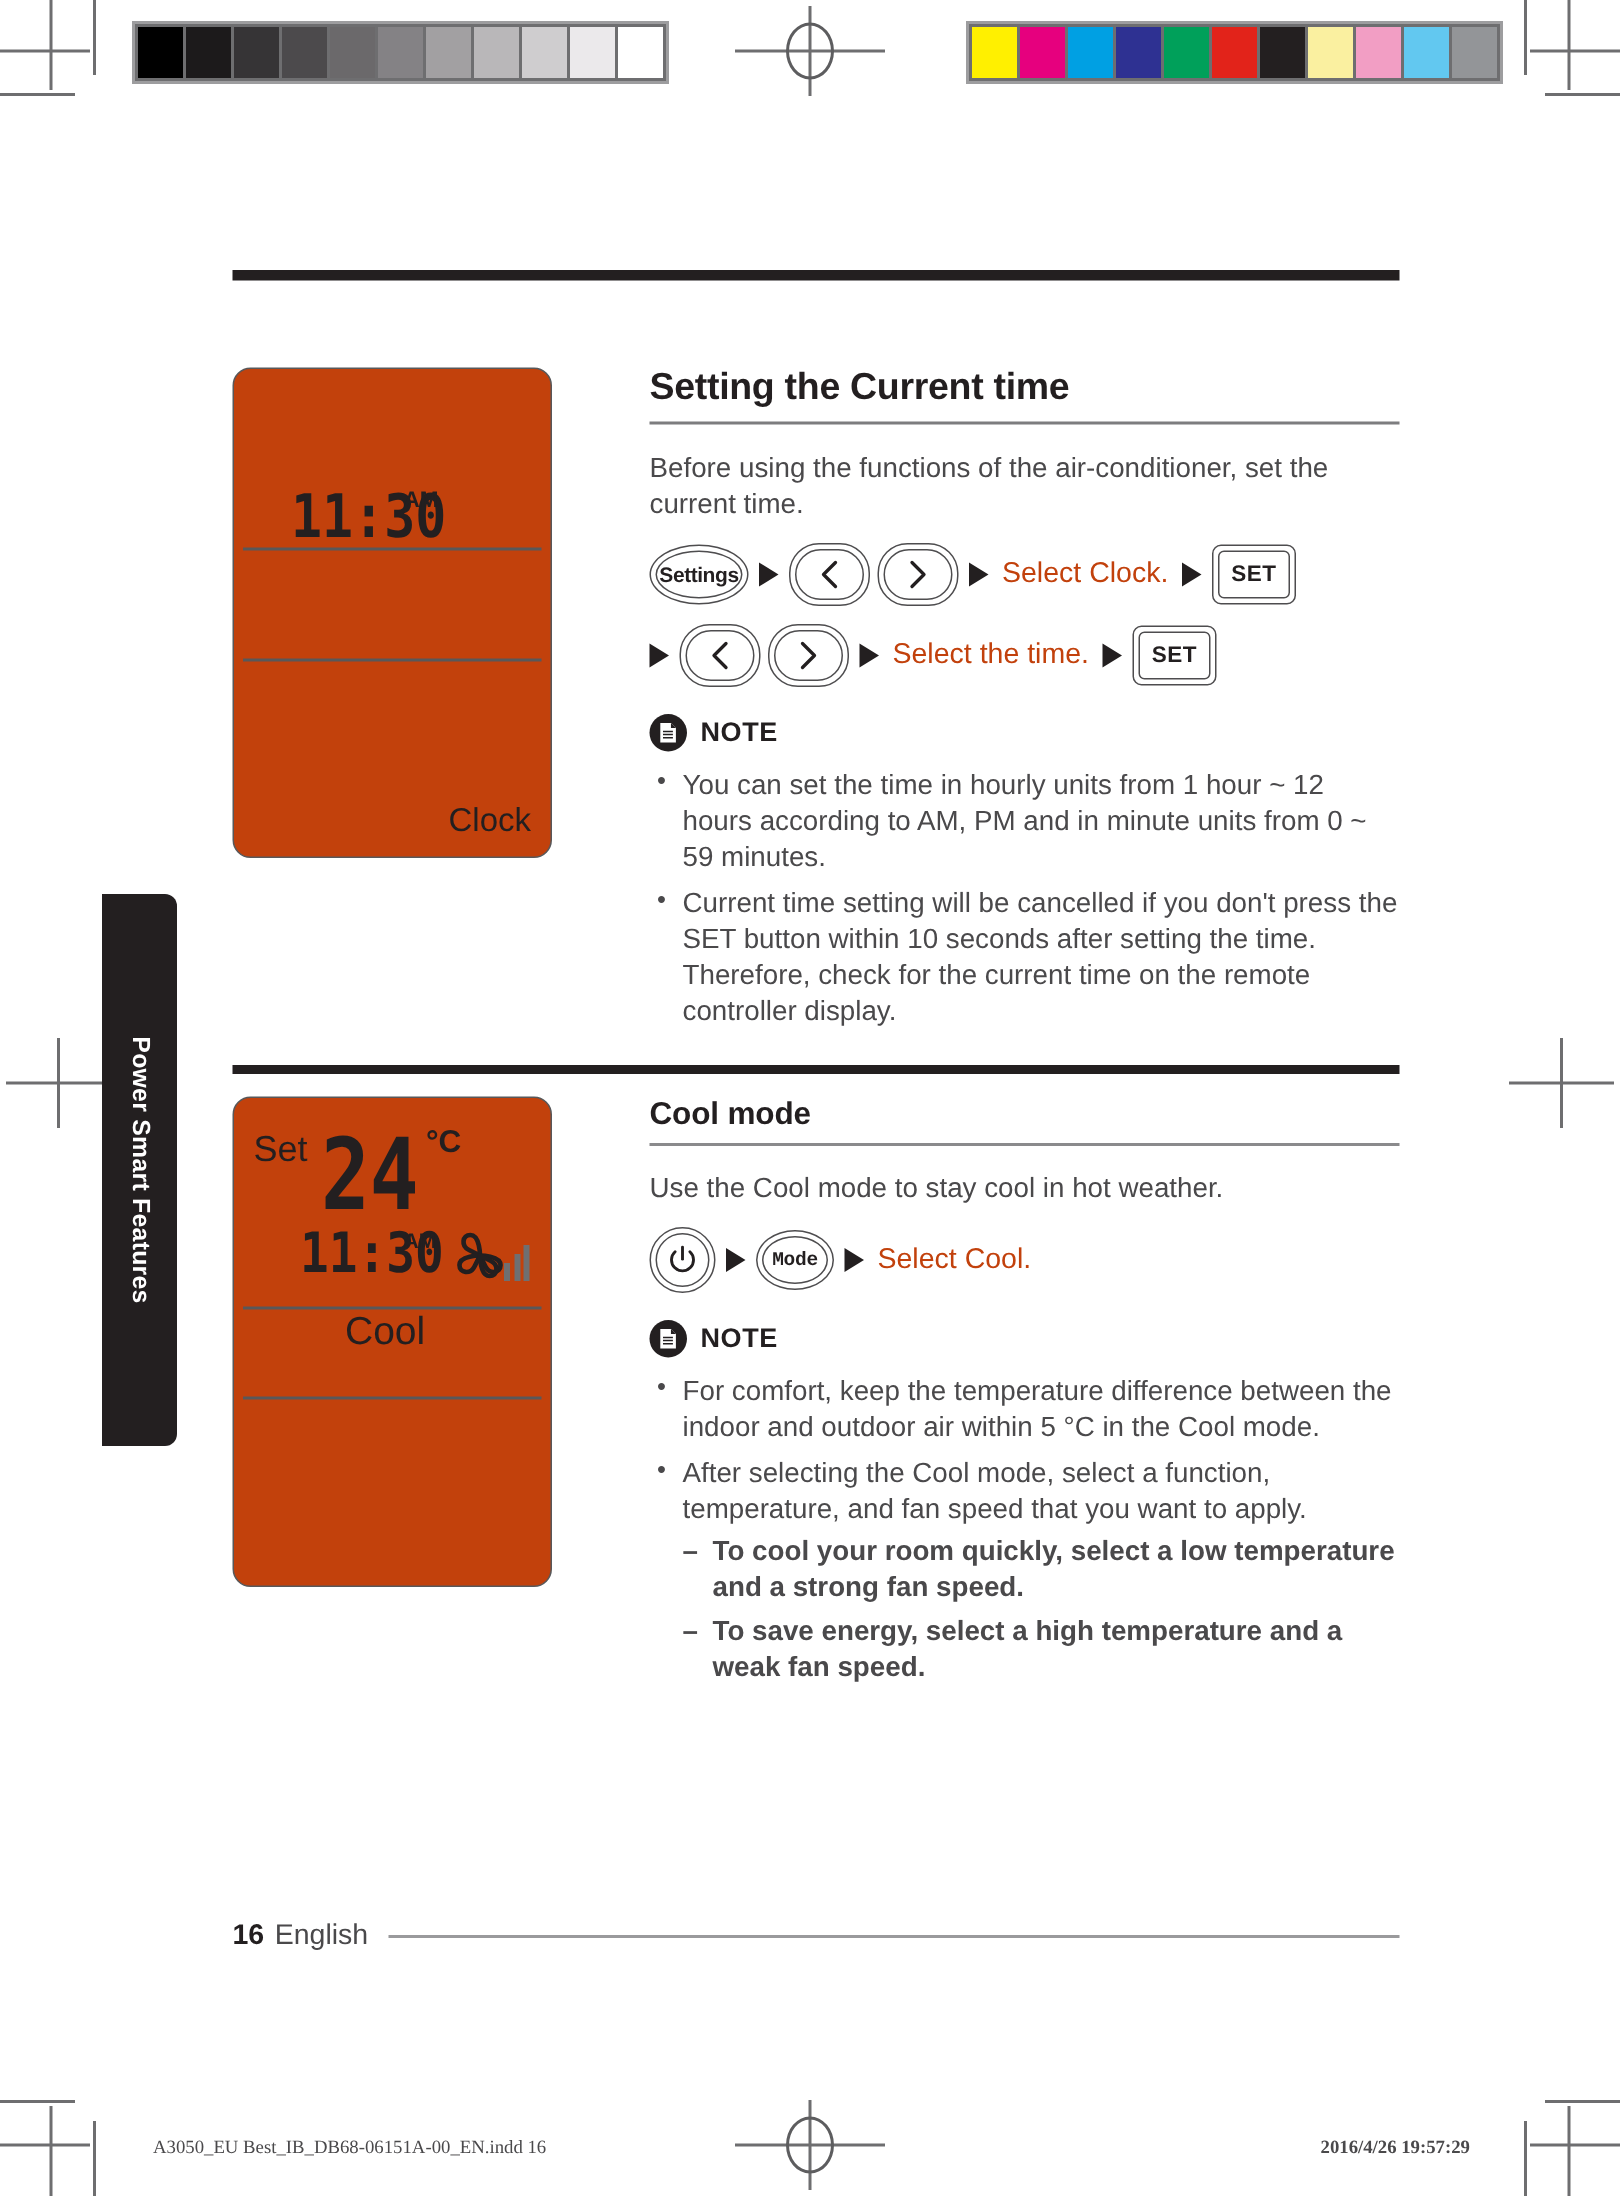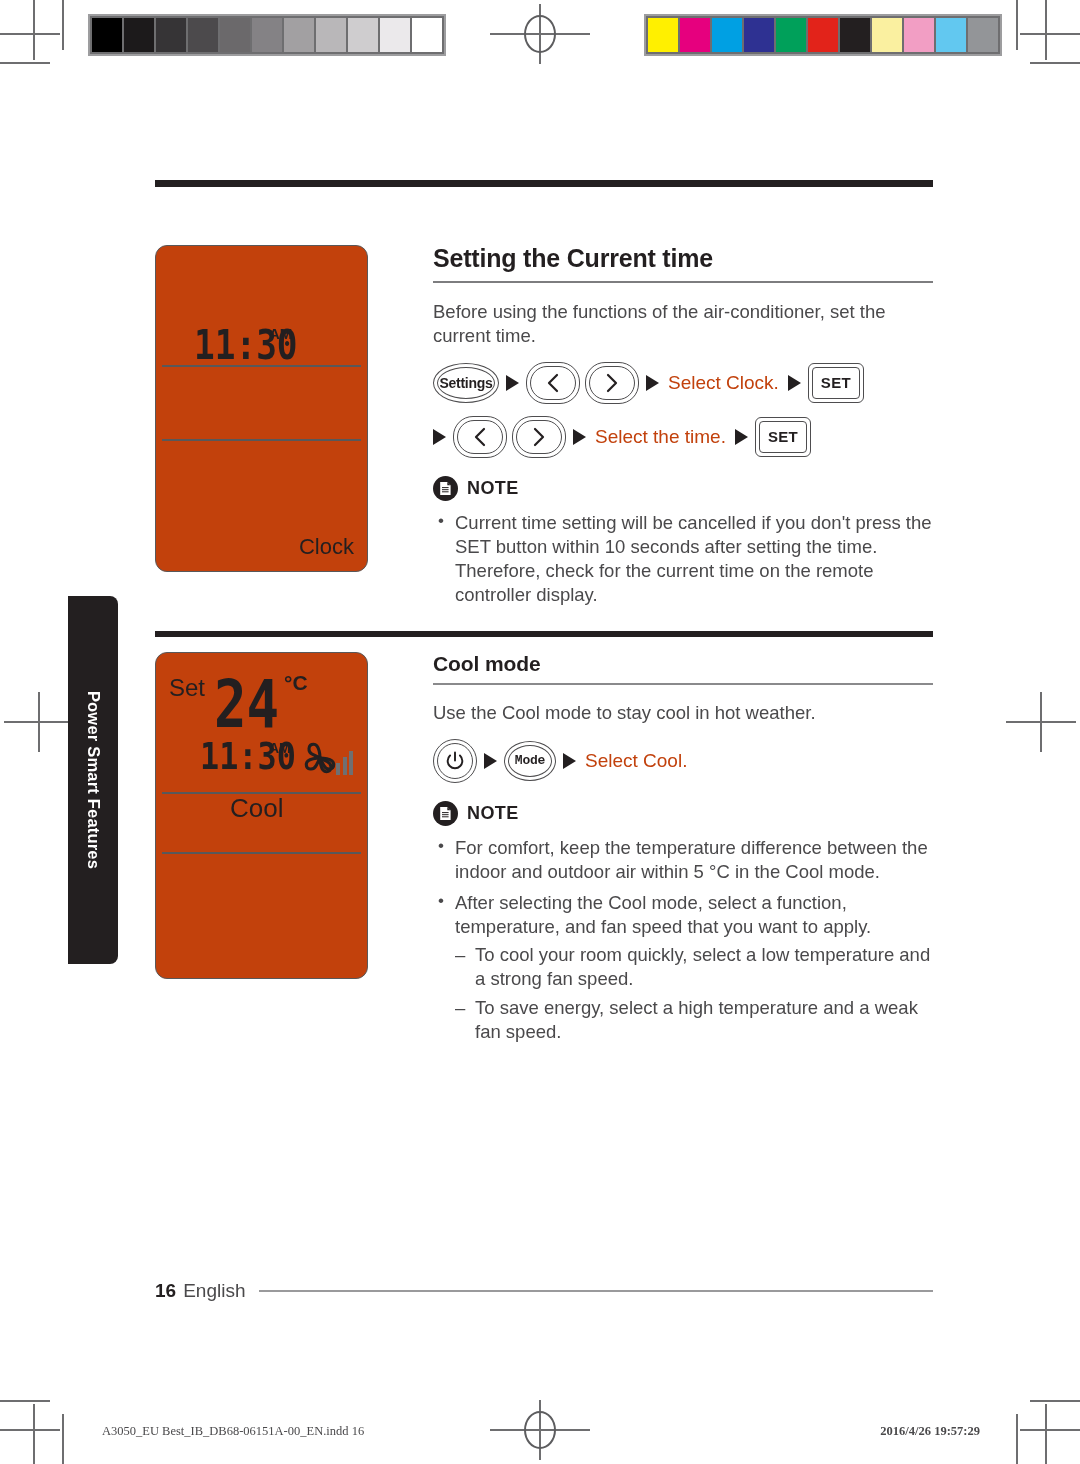--- a/index.html
+++ b/index.html
@@ -138,21 +138,21 @@
   .note-title{font-size:18px;font-weight:bold;color:#231f20;letter-spacing:.4px;}
 
   ul.bul{list-style:none;margin:0;padding:0;}
   ul.bul > li{
     position:relative;padding-left:22px;margin-bottom:7px;
     font-size:18.5px;line-height:1.30;color:#4a494b;
   }
   ul.bul > li::before{
     content:"•";position:absolute;left:5px;top:-1px;color:#4a494b;font-size:17px;
   }
-  ul.dash{list-style:none;margin:4px 0 0 0;padding:0;}
+  ul.dash{list-style:none;margin:4px 0 0 0;padding:0;font-weight:bold;}
   ul.dash > li{
     position:relative;padding-left:20px;margin-bottom:5px;
     font-size:18.5px;line-height:1.30;color:#4a494b;
   }
   ul.dash > li::before{
     content:"–";position:absolute;left:0;top:0;color:#4a494b;
   }
 
   
   .pagefoot{position:absolute;left:155px;top:1280px;display:flex;align-items:center;width:778px;}
@@ -327,20 +327,21 @@
               <g stroke="#231f20" stroke-width="1">
                 <line x1="3.0" y1="6.6" x2="9.6" y2="6.6"></line>
                 <line x1="3.0" y1="8.7" x2="9.6" y2="8.7"></line>
                 <line x1="3.0" y1="10.8" x2="9.6" y2="10.8"></line>
               </g>
             </svg>
           </div>
           <span class="note-title">NOTE</span>
         </div>
         <ul class="bul">
+          <li>You can set the time in hourly units from 1 hour ~ 12 hours according to AM, PM and in minute units from 0 ~ 59 minutes.</li>
           <li>Current time setting will be cancelled if you don't press the SET button within 10 seconds after setting the time. Therefore, check for the current time on the remote controller display.</li>
         </ul>
 
       </div>
     </div>
 
     <div style="margin-top:24px;">
       <div class="big-rule"></div>
 
       <div class="cols" style="margin-top:8px;">

